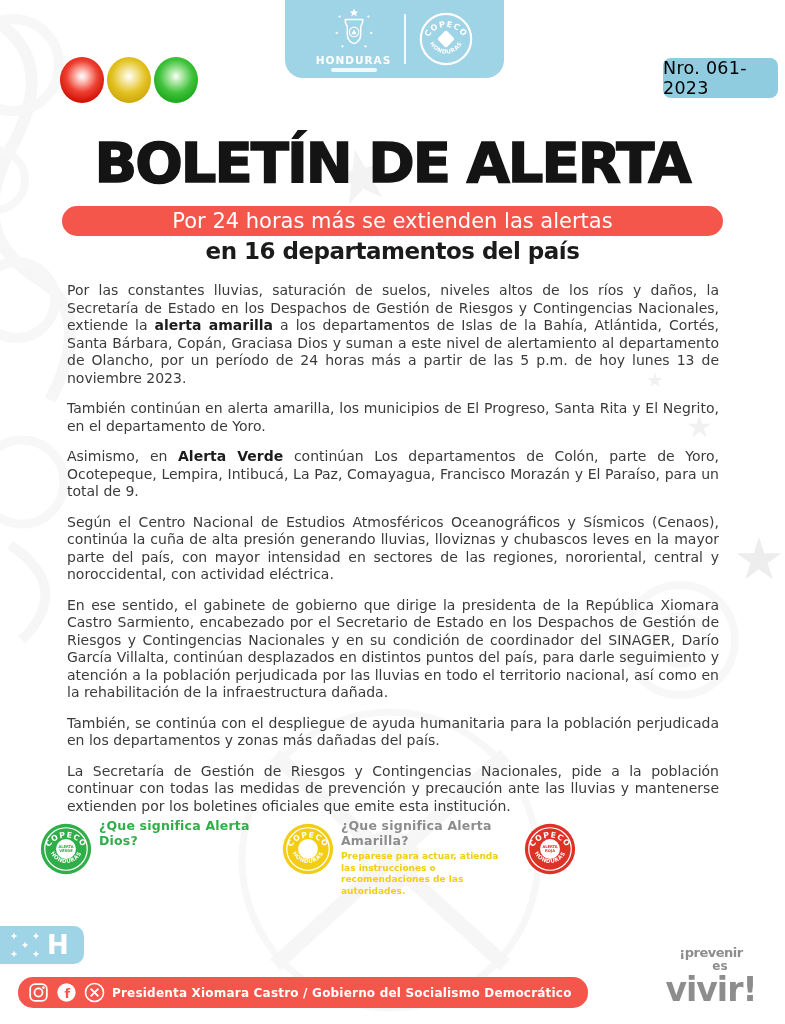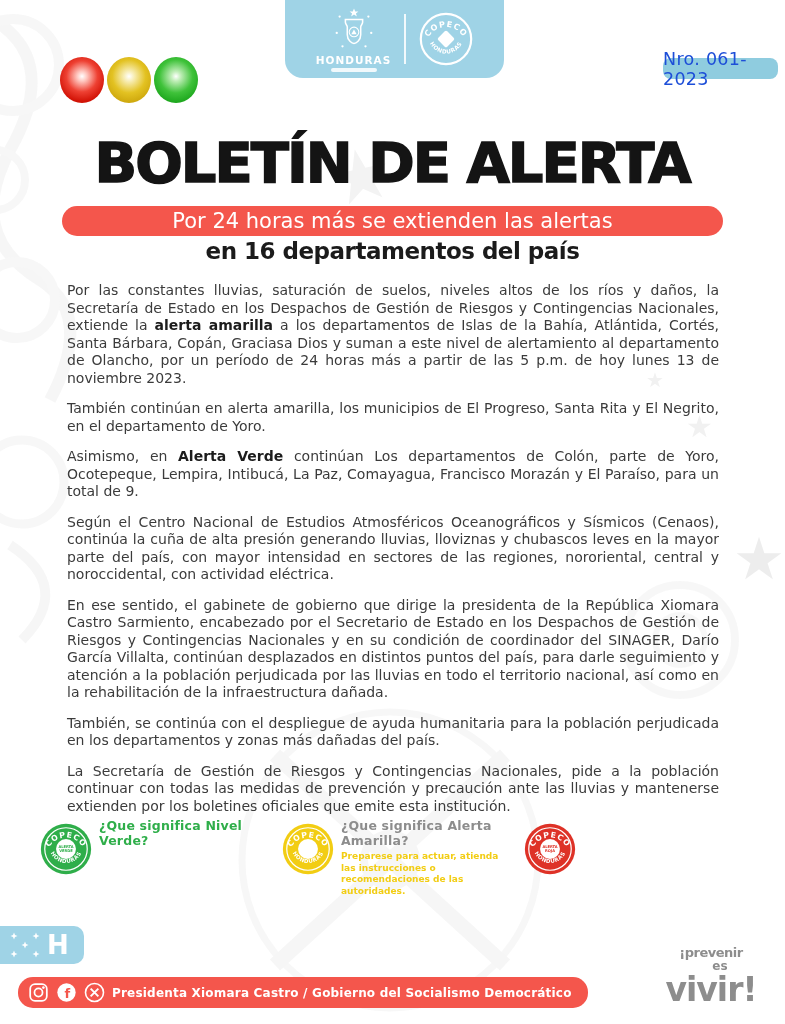--- a/index.html
+++ b/index.html
@@ -18,22 +18,22 @@
   .gov-strip{width:46px;height:4px;background:rgba(255,255,255,.85);border-radius:2px;margin-top:2px;}
   .header-divider{width:2px;height:50px;background:rgba(255,255,255,.85);}
   svg text{font-family:"DejaVu Sans",sans-serif;}
 
   .traffic-lights{position:absolute;left:60px;top:57px;display:flex;gap:3px;}
   .light{width:44px;height:46px;border-radius:50%;}
   .light-red{background:radial-gradient(circle at 50% 42%,#ffffff 0%,#ffc9c2 14%,#ee4133 45%,#d31407 72%,#b80d02 100%);}
   .light-yellow{background:radial-gradient(circle at 50% 42%,#ffffff 0%,#f7ecb0 16%,#e3c222 48%,#cfa90e 75%,#b89307 100%);}
   .light-green{background:radial-gradient(circle at 50% 42%,#ffffff 0%,#c0eeb8 14%,#3fc23a 48%,#1ea81e 75%,#128c12 100%);}
 
-  .bulletin-badge{position:absolute;left:663px;top:58px;width:115px;height:21px;
-                  background:var(--badge-blue);border-radius:8px;color:#1d4ed8;font-size:17.5px;
+  .bulletin-badge{position:absolute;left:663px;top:58px;width:115px;height:40px;
+                  background:var(--badge-blue);border-radius:8px;color:#000000;font-size:17.5px;
                   display:flex;align-items:center;justify-content:center;letter-spacing:.3px;}
 
   .date-line{position:absolute;top:110px;left:0;right:0;text-align:center;
              font-size:19px;font-weight:700;color:#1f1f1f;}
   .main-title{position:absolute;top:130px;left:0;right:1px;text-align:center;
               font-size:56px;font-weight:bold;color:var(--title-black);
               letter-spacing:-2px;-webkit-text-stroke:1.5px var(--title-black);}
   .alert-banner{position:absolute;top:206px;left:62px;right:62px;height:30px;
                 background:var(--accent-red);border-radius:16px;color:#fff;font-size:21px;
                 display:flex;align-items:center;justify-content:center;}
@@ -163,21 +163,21 @@
       <text font-size="9" font-weight="bold" fill="#fff" letter-spacing="1">
         <textPath href="#arc-top" startOffset="50%" text-anchor="middle">COPECO</textPath>
       </text>
       <text font-size="6.3" font-weight="bold" fill="#fff" letter-spacing=".5">
         <textPath href="#arc-bottom" startOffset="50%" text-anchor="middle">HONDURAS</textPath>
       </text>
       <circle cx="30" cy="30" r="11.5" fill="#fff"></circle>
       <text class="badge-text" font-size="4.2" font-weight="bold" text-anchor="middle" fill="#2fae4a"><tspan x="30" y="28.5">ALERTA</tspan><tspan x="30" y="33.5">VERDE</tspan></text>
     </svg>
     <div class="legend-text">
-      <div class="legend-title" style="color: rgb(47, 174, 74);">¿Que significa Nivel Verde?</div>
+      <div class="legend-title" style="color: rgb(47, 174, 74);">¿Que significa Alerta Dios?</div>
     </div>
   </div>
         <div class="legend-item">
     <svg class="legend-logo" viewBox="0 0 60 60">
       <circle cx="30" cy="30" r="29" class="logo-fill" fill="#f2cd13"></circle>
       <circle cx="30" cy="30" r="24.5" fill="none" stroke="#fff" stroke-width="1.4"></circle>
       <text font-size="9" font-weight="bold" fill="#fff" letter-spacing="1">
         <textPath href="#arc-top" startOffset="50%" text-anchor="middle">COPECO</textPath>
       </text>
       <text font-size="6.3" font-weight="bold" fill="#fff" letter-spacing=".5">

